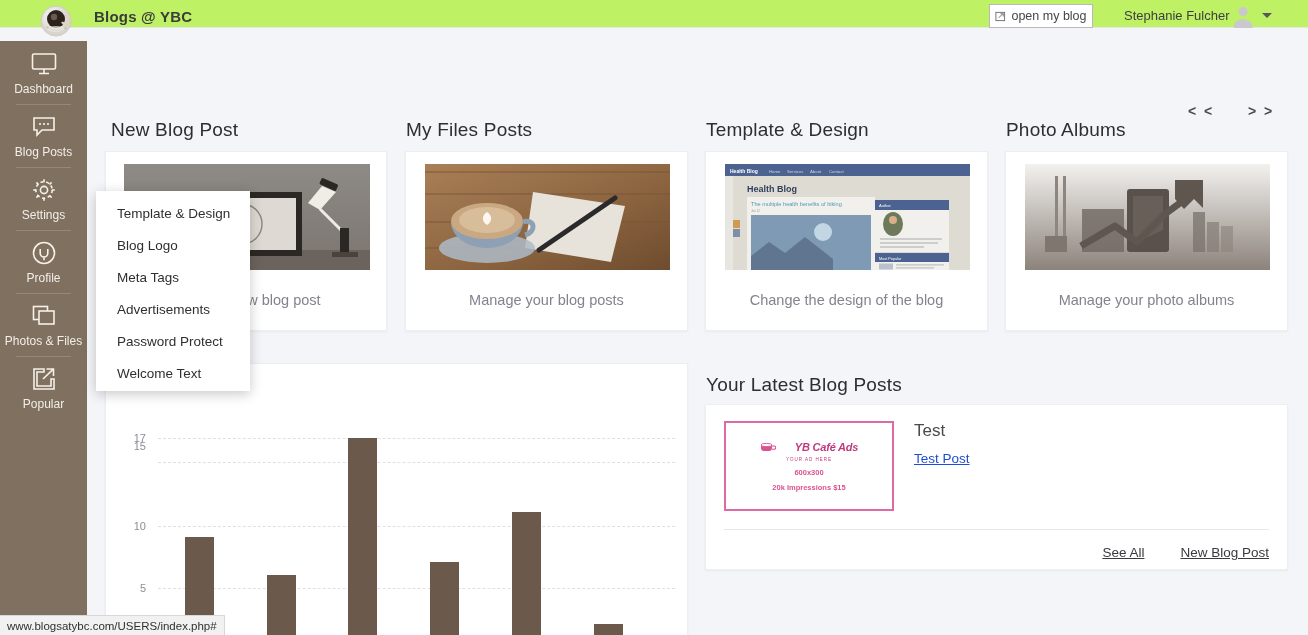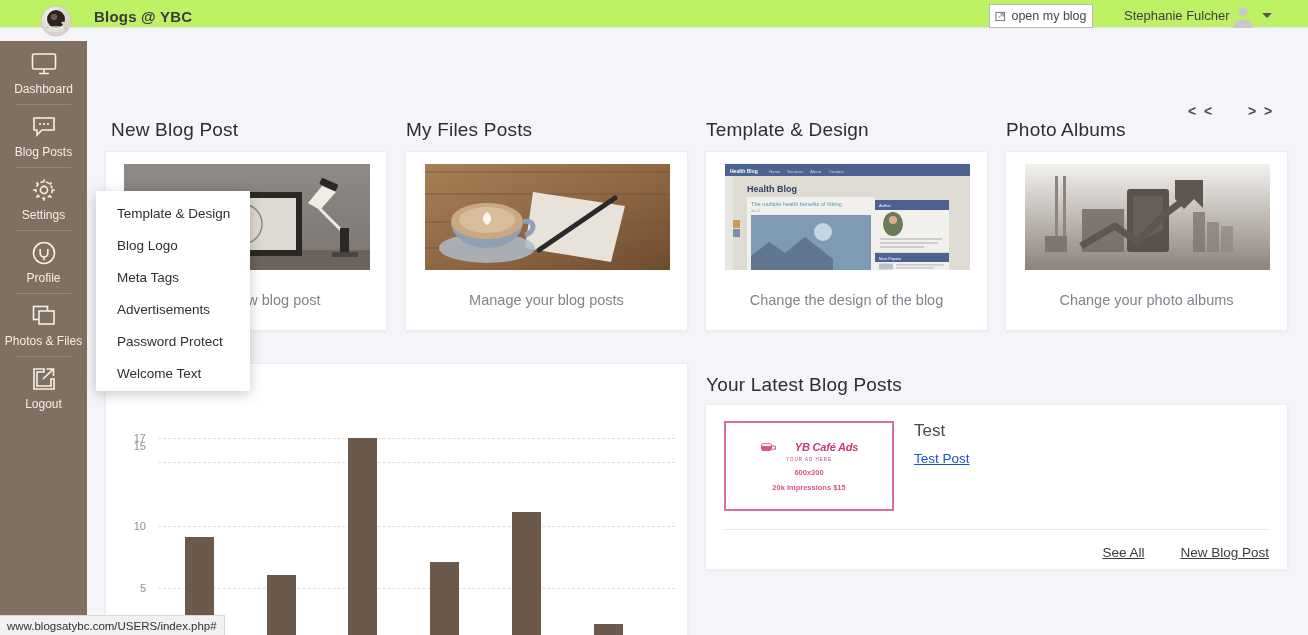--- a/index.html
+++ b/index.html
@@ -253,21 +253,21 @@
     <span class="nav-label">Photos &amp; Files</span>
   </div>
 
   <div class="nav-item">
     <span class="nav-icon">
       <svg width="26" height="26" viewBox="0 0 26 26">
         <path d="M3 3h10v3H6v14h14v-7h3v10H3z" fill="none" stroke="#f6f1e8" stroke-width="1.6"></path>
         <path d="M12 13L22 3.4M15.5 3h7v7" fill="none" stroke="#f6f1e8" stroke-width="1.6"></path>
       </svg>
     </span>
-    <span class="nav-label">Logout</span>
+    <span class="nav-label">Popular</span>
   </div>
 </div>
 
 <div class="main">
 
   <span class="pager" style="left:1101px; top:62px;">&lt; &lt;</span>
   <span class="pager" style="left:1161px; top:62px;">&gt; &gt;</span>
 
   <span class="card-title" style="left:24px; top:78px;">New Blog Post</span>
   <div class="card" style="left:18px; top:110px; width:282px; height:180px;">
@@ -378,21 +378,21 @@
         <rect x="57" y="45" width="42" height="43" fill="#6f6761" opacity=".8"></rect>
         <rect x="102" y="25" width="42" height="63" rx="3" fill="#58514c"></rect>
         <path d="M108 32h30v34l-30 14z" fill="#6d655e" opacity=".7"></path>
         <rect x="168" y="48" width="12" height="40" fill="#7a726c" opacity=".75"></rect>
         <rect x="182" y="58" width="12" height="30" fill="#857d76" opacity=".7"></rect>
         <rect x="196" y="62" width="12" height="26" fill="#8e857e" opacity=".65"></rect>
         <path d="M56 82l34-20 22 16 28-28 30-22" fill="none" stroke="#5f574f" stroke-width="7" stroke-linejoin="round"></path>
         <path d="M150 16h28v28l-9-9-10 10-9-10z" fill="#5f574f"></path>
       </svg>
     </div>
-    <span class="card-caption">Change your photo albums</span>
+    <span class="card-caption">Manage your photo albums</span>
   </div>
 
   <div class="panel" style="left:18px; top:322px; width:583px; height:313px;">
     <div class="chart-area">
 
       <div class="gridline" style="left:52px; right:12px; top:74px;"></div>
       <div class="gridline" style="left:52px; right:12px; top:98px;"></div>
       <div class="gridline" style="left:52px; right:12px; top:162px;"></div>
       <div class="gridline" style="left:52px; right:12px; top:224px;"></div>
 

